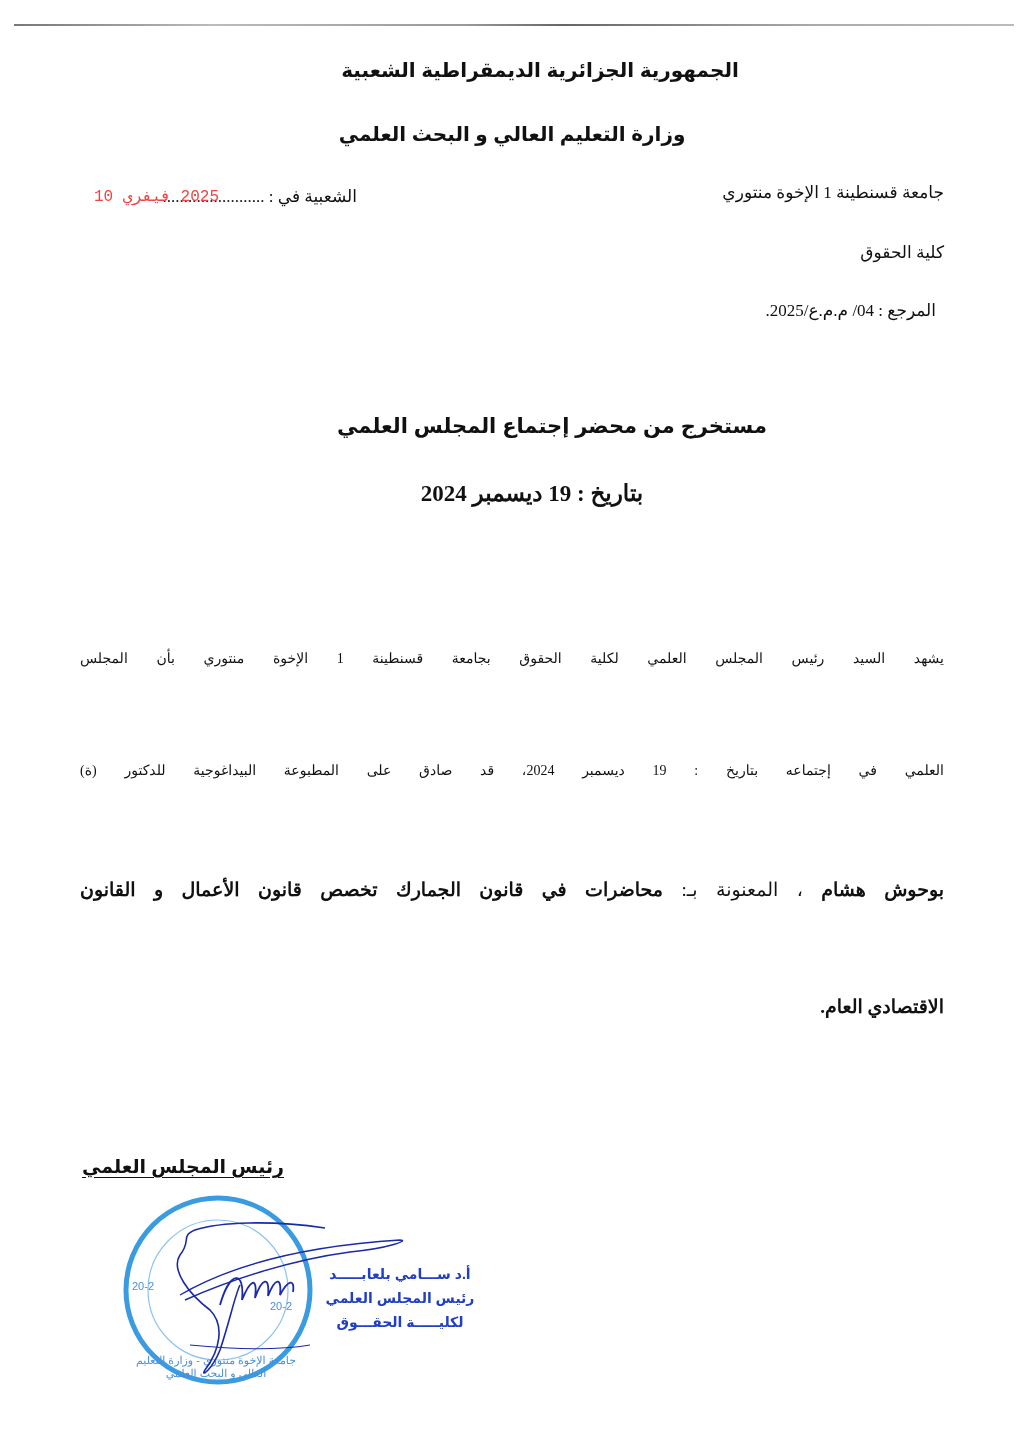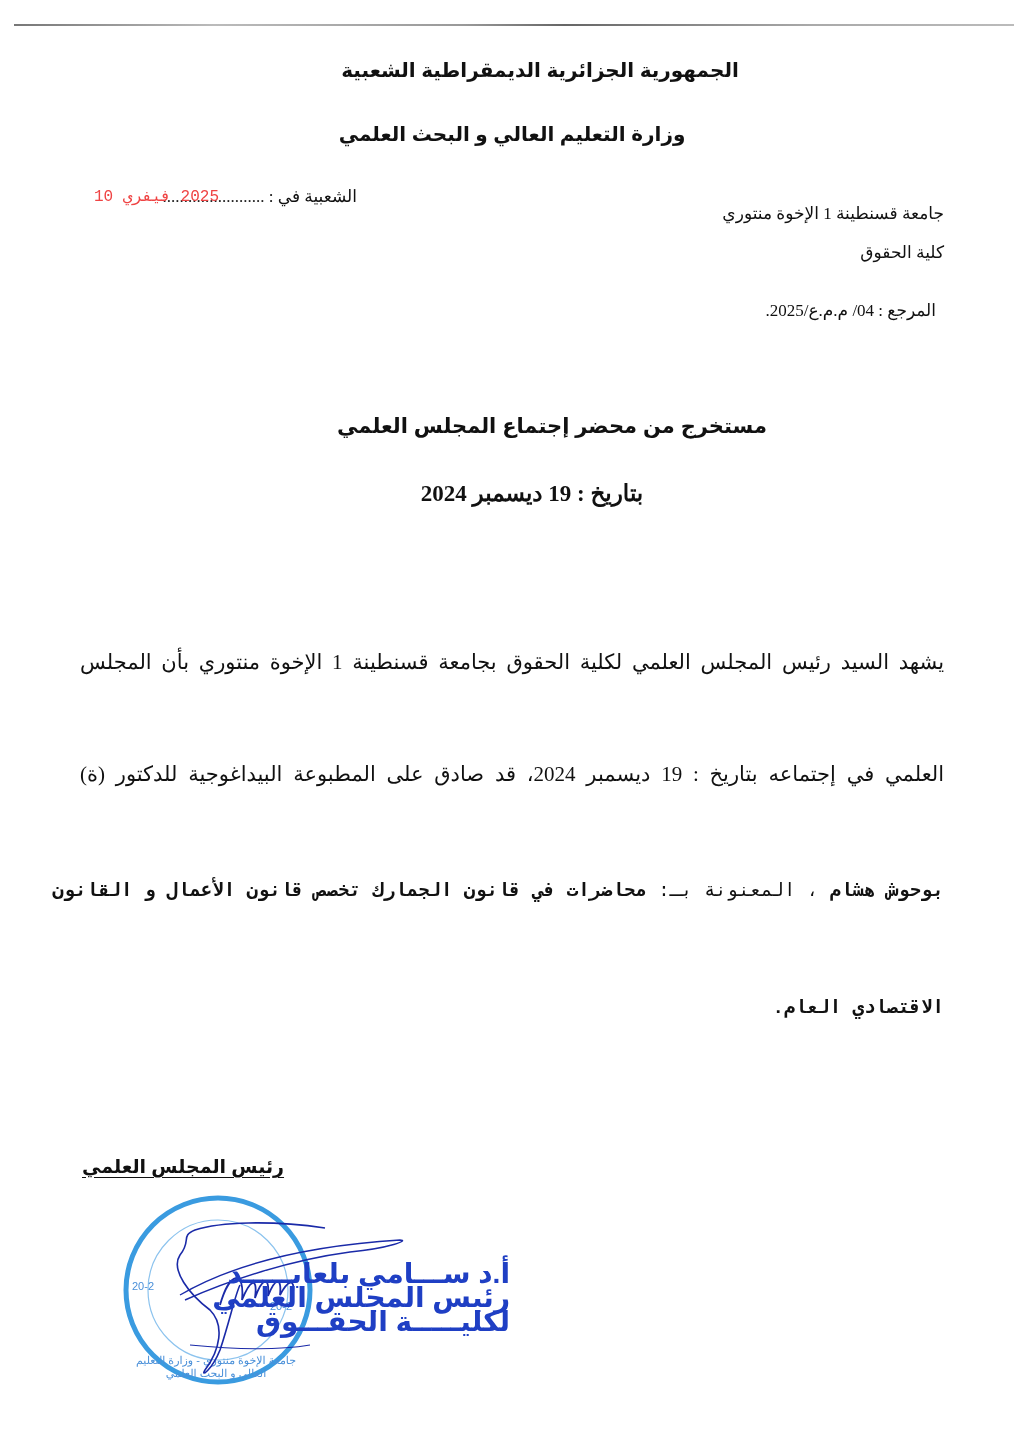--- a/index.html
+++ b/index.html
@@ -10,43 +10,43 @@
     .top-rule {
       position: absolute; left: 14px; top: 24px; width: 1000px; height: 2px;
       background: linear-gradient(90deg, #777 0%, #bbb 20%, #999 45%, #666 55%, #aaa 80%, #bbb 100%);
     }
     .abs { position: absolute; white-space: nowrap; direction: rtl; }
     .center { left: 0; width: 1024px; text-align: center; }
     .h-bold { font-family: "Liberation Sans", "DejaVu Sans", sans-serif; font-weight: bold; font-size: 20px; }
     .meta { font-size: 17px; }
     .title { font-family: "Liberation Sans", "DejaVu Sans", sans-serif; font-weight: bold; font-size: 21px; padding-left: 40px; }
     .date-title { font-family: "Liberation Serif", serif; font-weight: bold; font-size: 23px; }
-    .para { font-size: 21px; right: 80px; }
+    .para { font-size: 14px; right: 80px; }
     .para-justify { left: 80px; right: 80px; text-align: justify; text-align-last: justify; }
-    .bold-sans { font-family: Liberation Mono, monospace; font-weight: bold; }
+    .bold-sans { font-family: Liberation Serif, serif; font-weight: bold; }
     .handwritten-date { color: #ef4444; font-family: Liberation Mono, monospace; font-size: 16px; }
     .dots { color: #222; letter-spacing: 1px; }
     .sig-title {
       font-family: "Liberation Sans", "DejaVu Sans", sans-serif; font-weight: bold; font-size: 19px;
       text-decoration: underline; text-underline-offset: 4px;
     }
     .stamp-text {
       color: #1f3fc4; font-family: "Liberation Sans", "DejaVu Sans", sans-serif; font-weight: bold;
-      font-size: 28px; line-height: 24px; text-align: center;
+      font-size: 14px; line-height: 24px; text-align: center;
     }
   </style>
 </head>
 <body>
 
 <div class="top-rule"></div>
 
 <div class="abs center h-bold" style="top:58px;padding-left:28px;">الجمهورية الجزائرية الديمقراطية الشعبية</div>
 <div class="abs center h-bold" style="top:122px;">وزارة التعليم العالي و البحث العلمي</div>
 
-<div class="abs meta" style="right:80px; top:203px;">جامعة قسنطينة 1  الإخوة منتوري</div>
+<div class="abs meta" style="right:80px; top:182px;">جامعة قسنطينة 1  الإخوة منتوري</div>
 
 <div class="abs meta" style="left:82px; top:186px; width:275px;">
   <span>الشعبية في :</span>
   <span class="dots">........................</span>
   <span class="handwritten-date" style="position:absolute; left:12px; top:0;">2025 فيفري 10</span>
 </div>
 
 <div class="abs meta" style="right:80px; top:242px;">كلية الحقوق</div>
 
 <div class="abs meta" style="right:88px; top:300px;">

